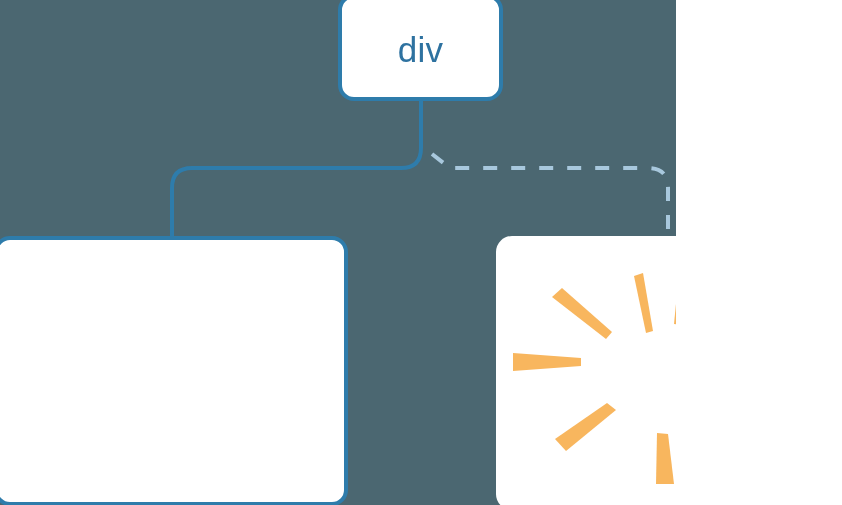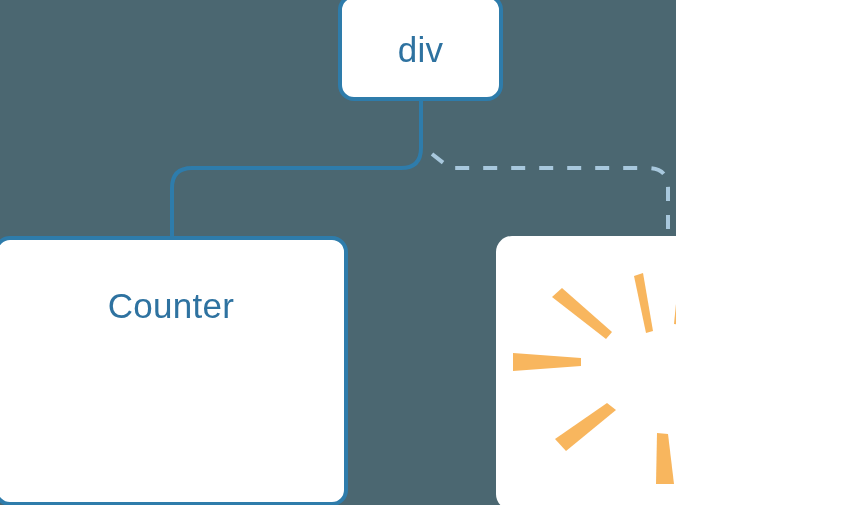--- a/index.html
+++ b/index.html
@@ -127,21 +127,20 @@
     <path d="M 421 100 L 421 148 Q 421 168 401 168 L 192 168 Q 172 168 172 188 L 172 240" fill="none" stroke="#2e7cab" stroke-width="4" stroke-linecap="round"></path>
 
     <path d="M 432 154 L 450 168 L 648 168 Q 668 168 668 188 L 668 240" fill="none" stroke="#a8c8dd" stroke-width="4" stroke-linecap="butt" stroke-dasharray="14 14"></path>
   </svg>
 
   <div class="node" id="node-div" style="left: 338px; top: -6px; width: 165px; height: 107px; background: rgb(255, 255, 255); border: 4px solid rgb(46, 124, 171);">
     <span class="node-title" style="color: rgb(46, 114, 160);">div</span>
   </div>
 
   <div class="node" id="node-counter" style="left: -6px; top: 236px; width: 354px; height: 270px; background: rgb(255, 255, 255); border: 4px solid rgb(46, 124, 171);">
-    <span class="node-title" style="color: rgb(46, 114, 160);">Counter</span>
 
   </div>
 
   <div class="node" id="node-burst" style="left: 496px; top: 236px; width: 352px; height: 274px; background: rgb(255, 255, 255);">
     <svg id="burst-svg" viewBox="0 0 352 274" xmlns="http://www.w3.org/2000/svg">
       <g fill="#f8b65e">
 
         <path d="M 185 17 L 199 21 L 189 89 L 178 88 Z"></path>
 
         <path d="M 138 40 L 147 37 L 157 95 L 150 97 Z"></path>

